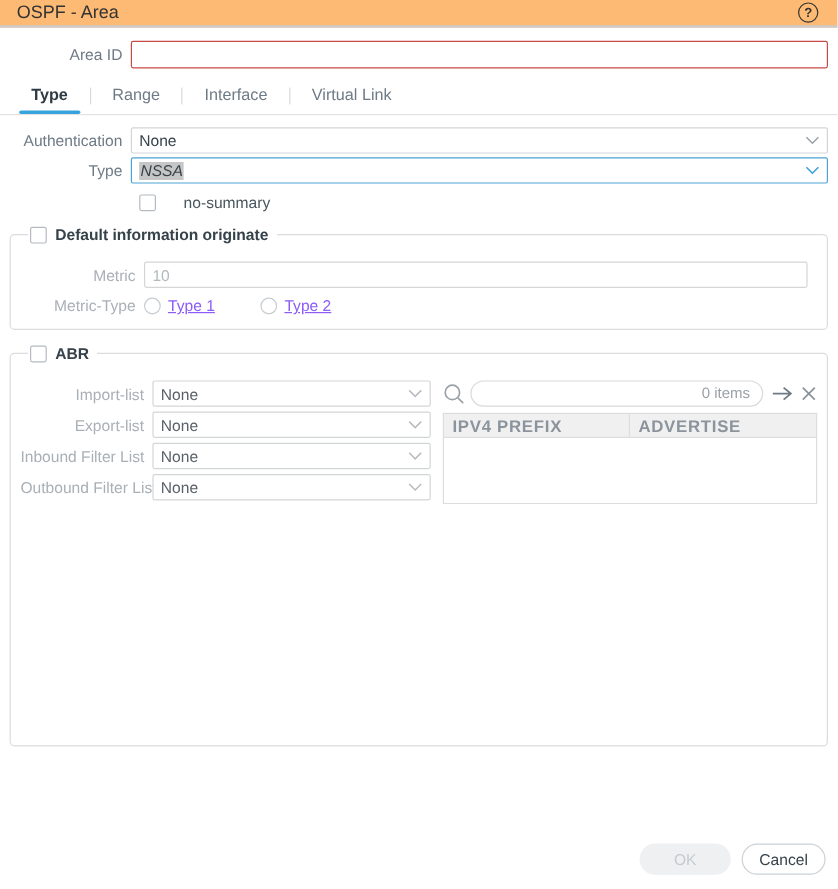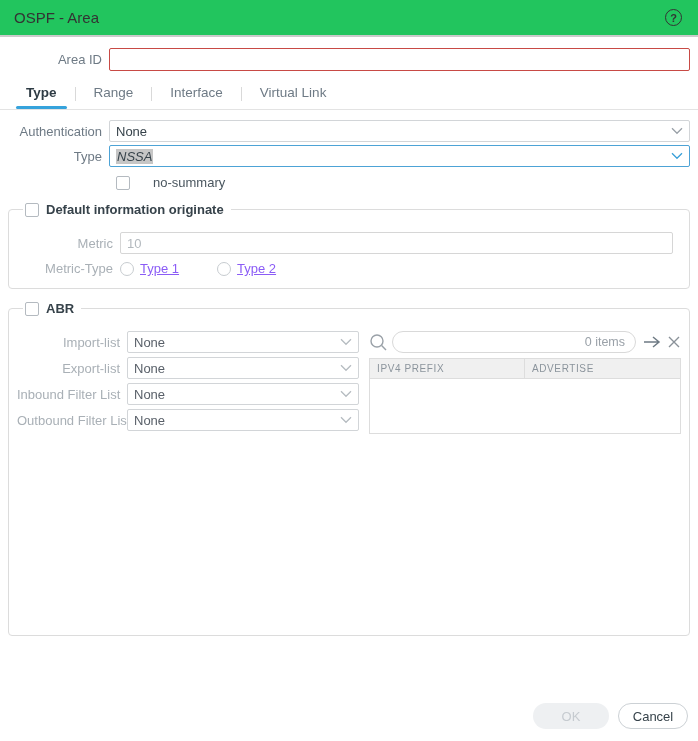--- a/index.html
+++ b/index.html
@@ -5,21 +5,21 @@
   * { box-sizing: border-box; margin: 0; padding: 0; }
   html,body { width:698px; height:741px; }
   body {
     font-family: "Liberation Sans", sans-serif;
     background:#ffffff; color:#36424a; font-size:13px;
     position:relative; overflow:hidden;
   }
 
   
   .titlebar {
-    height:37px; background:#22c55e; border-bottom:2px solid #cbcbcb;
+    height:23px; background:#fdba74; border-bottom:2px solid #cbcbcb;
     display:flex; align-items:center; padding:0 16px 0 14px;
   }
   .titlebar .title { font-size:15px; color:#333; font-weight:400; }
   .help-circle {
     margin-left:auto; width:17px; height:17px; border:1.4px solid #333;
     border-radius:50%; display:flex; align-items:center; justify-content:center;
     font-size:11px; font-weight:bold; color:#333; cursor:pointer;
   }
 
   
@@ -122,21 +122,21 @@
     flex:1; border:none; outline:none; min-width:10px;
     font:13px "Liberation Sans",sans-serif; color:#36424a; background:transparent;
   }
   .item-count { color:#9aa1a8; font-size:12.5px; white-space:nowrap; }
   .arrow-btn, .x-btn { display:flex; align-items:center; margin-left:7px; cursor:pointer; color:#6e7a84; }
   .x-btn { color:#8a9299; margin-left:6px; }
 
   .grid { flex:1; border:1px solid #ddd; display:flex; flex-direction:column; background:#fff; }
   .grid-header { display:flex; height:20px; background:#f0f0f0; border-bottom:1px solid #ddd; flex:none; }
   .grid-th {
-    font-size:10px; font-weight:normal; letter-spacing:0.6px; color:#8b949c;
+    font-size:14px; font-weight:bold; letter-spacing:0.6px; color:#8b949c;
     display:flex; align-items:center; padding-left:7px; text-transform:uppercase;
   }
   .grid-th.c1 { width:50%; border-right:1px solid #ddd; }
   .grid-th.c2 { width:50%; }
   .grid-body { flex:1; background:#fff; }
   .grid-footer {
     flex:none; height:26px; background:#fafafa; border-top:1px solid #e5e5e5;
     display:flex; align-items:center; padding-left:8px; gap:18px;
   }
   .footer-btn { display:flex; align-items:center; gap:5px; cursor:pointer; }

